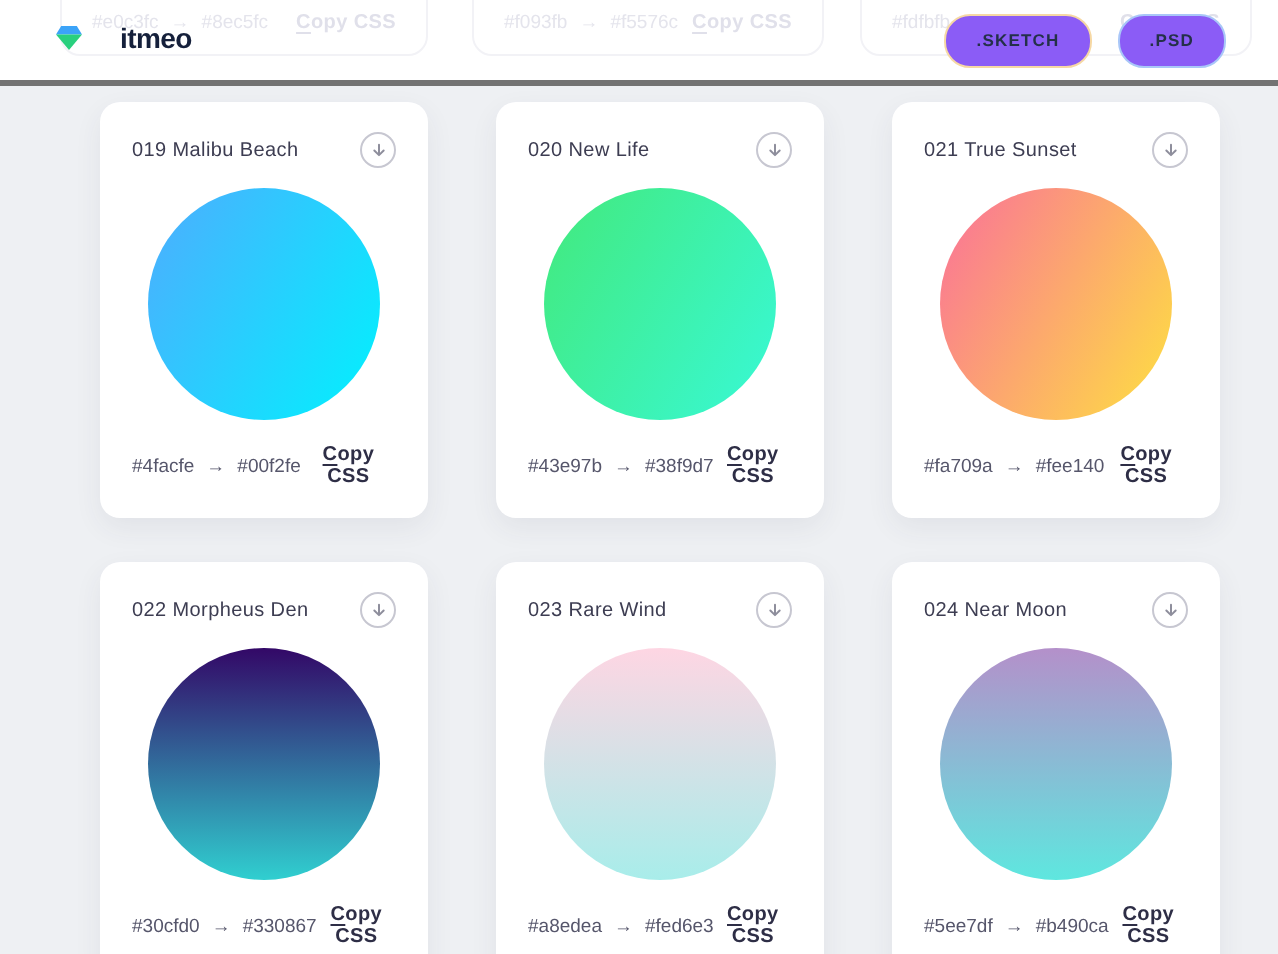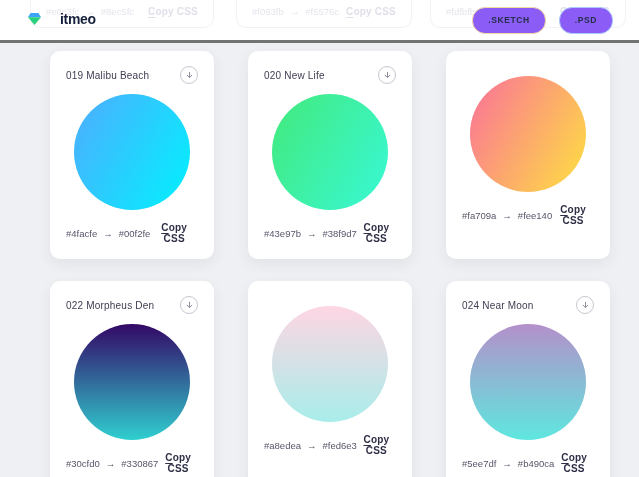--- a/index.html
+++ b/index.html
@@ -124,20 +124,28 @@
           <span class="hexes">
             <span>#43e97b</span>
             <span class="arr">→</span>
             <span>#38f9d7</span>
           </span>
           <button class="copy"><span class="u">C</span><span>opy CSS</span></button>
         </div>
       </article>
 
       <article class="card">
+        <div class="card-top">
+          <h3 class="card-title">021 True Sunset</h3>
+          <button class="dl">
+            <svg width="9" height="9" viewBox="0 0 10 10">
+              <path d="M5 1.5v5.5M2.4 4.7L5 7.3 7.6 4.7" fill="none" stroke="#8e8e9c" stroke-width="1.1" stroke-linecap="round" stroke-linejoin="round"></path>
+            </svg>
+          </button>
+        </div>
         <div class="circle" style="background: linear-gradient(120deg, rgb(250, 112, 154), rgb(254, 225, 64));"></div>
         <div class="card-bottom">
           <span class="hexes">
             <span>#fa709a</span>
             <span class="arr">→</span>
             <span>#fee140</span>
           </span>
           <button class="copy"><span class="u">C</span><span>opy CSS</span></button>
         </div>
       </article>
@@ -156,20 +164,28 @@
           <span class="hexes">
             <span>#30cfd0</span>
             <span class="arr">→</span>
             <span>#330867</span>
           </span>
           <button class="copy"><span class="u">C</span><span>opy CSS</span></button>
         </div>
       </article>
 
       <article class="card">
+        <div class="card-top">
+          <h3 class="card-title">023 Rare Wind</h3>
+          <button class="dl">
+            <svg width="9" height="9" viewBox="0 0 10 10">
+              <path d="M5 1.5v5.5M2.4 4.7L5 7.3 7.6 4.7" fill="none" stroke="#8e8e9c" stroke-width="1.1" stroke-linecap="round" stroke-linejoin="round"></path>
+            </svg>
+          </button>
+        </div>
         <div class="circle" style="background: linear-gradient(to top, rgb(168, 237, 234), rgb(254, 214, 227));"></div>
         <div class="card-bottom">
           <span class="hexes">
             <span>#a8edea</span>
             <span class="arr">→</span>
             <span>#fed6e3</span>
           </span>
           <button class="copy"><span class="u">C</span><span>opy CSS</span></button>
         </div>
       </article>

